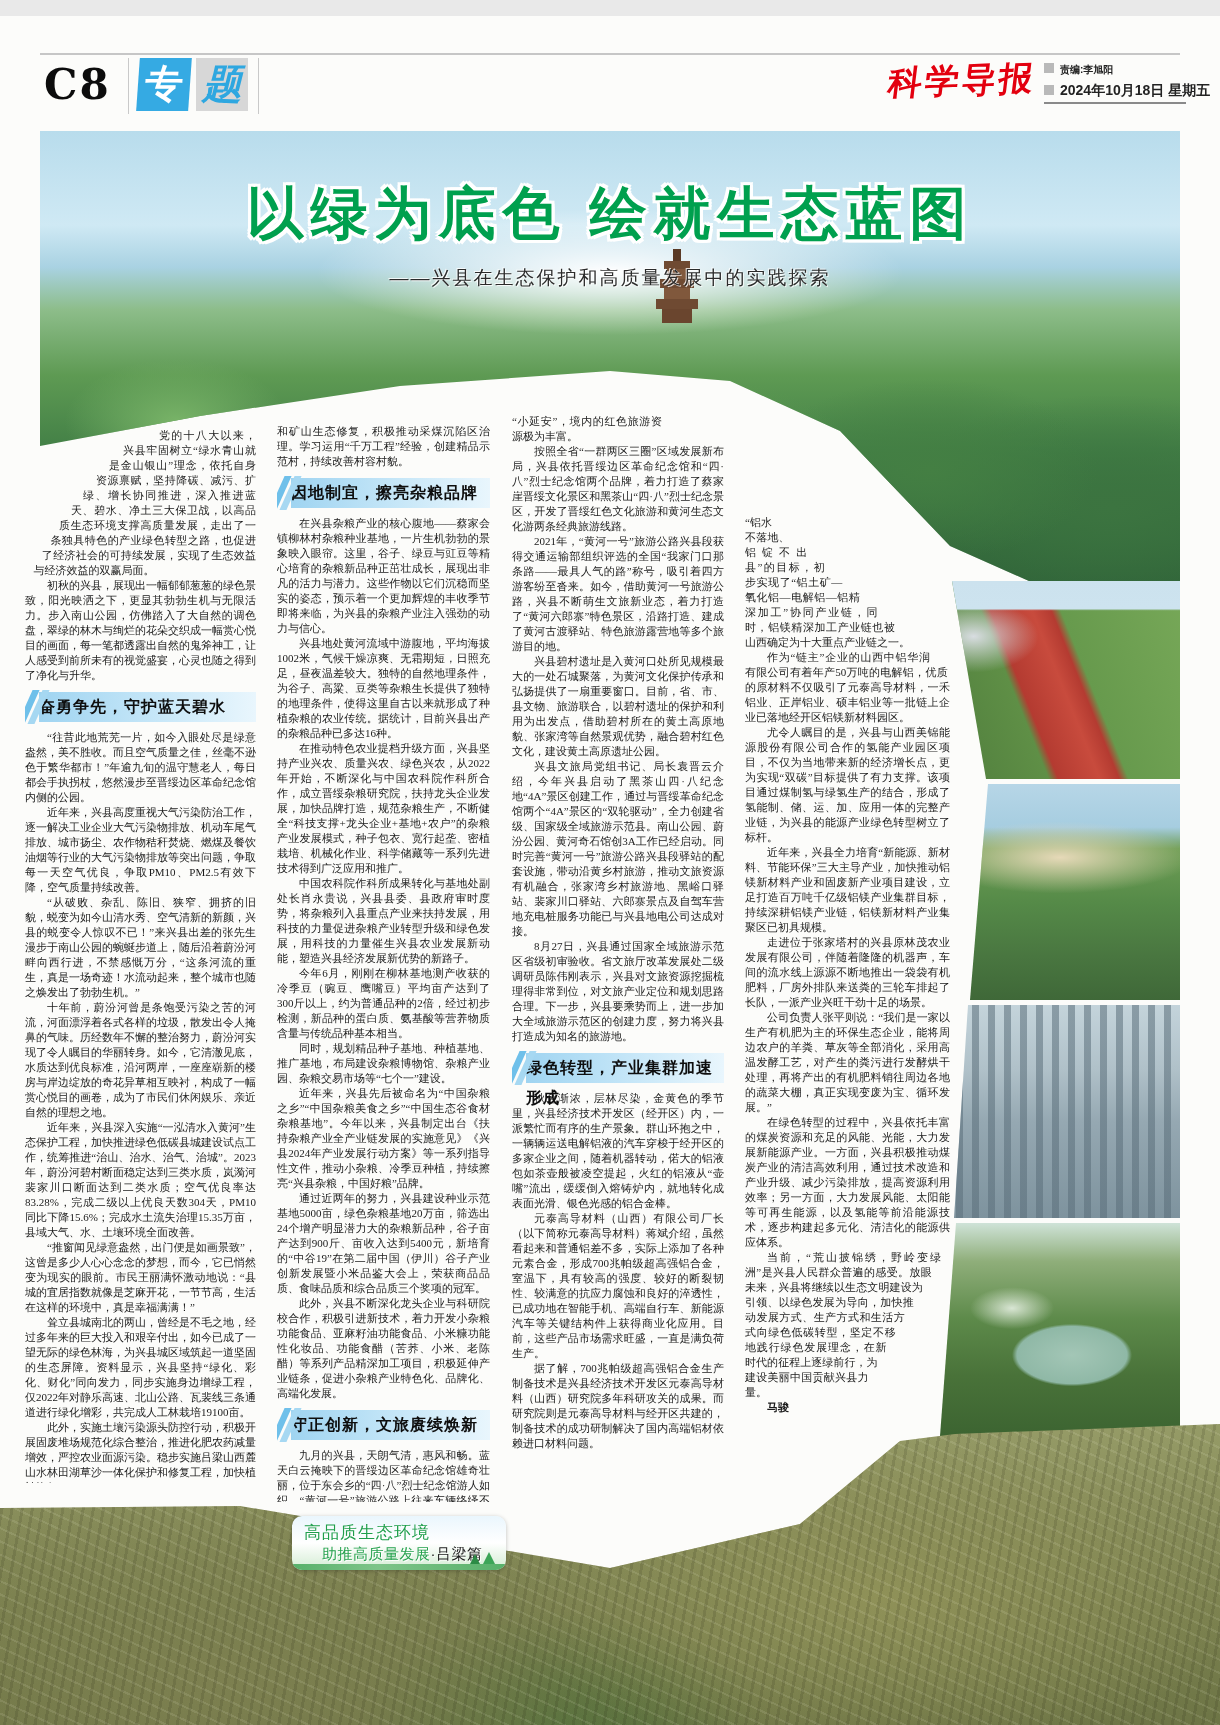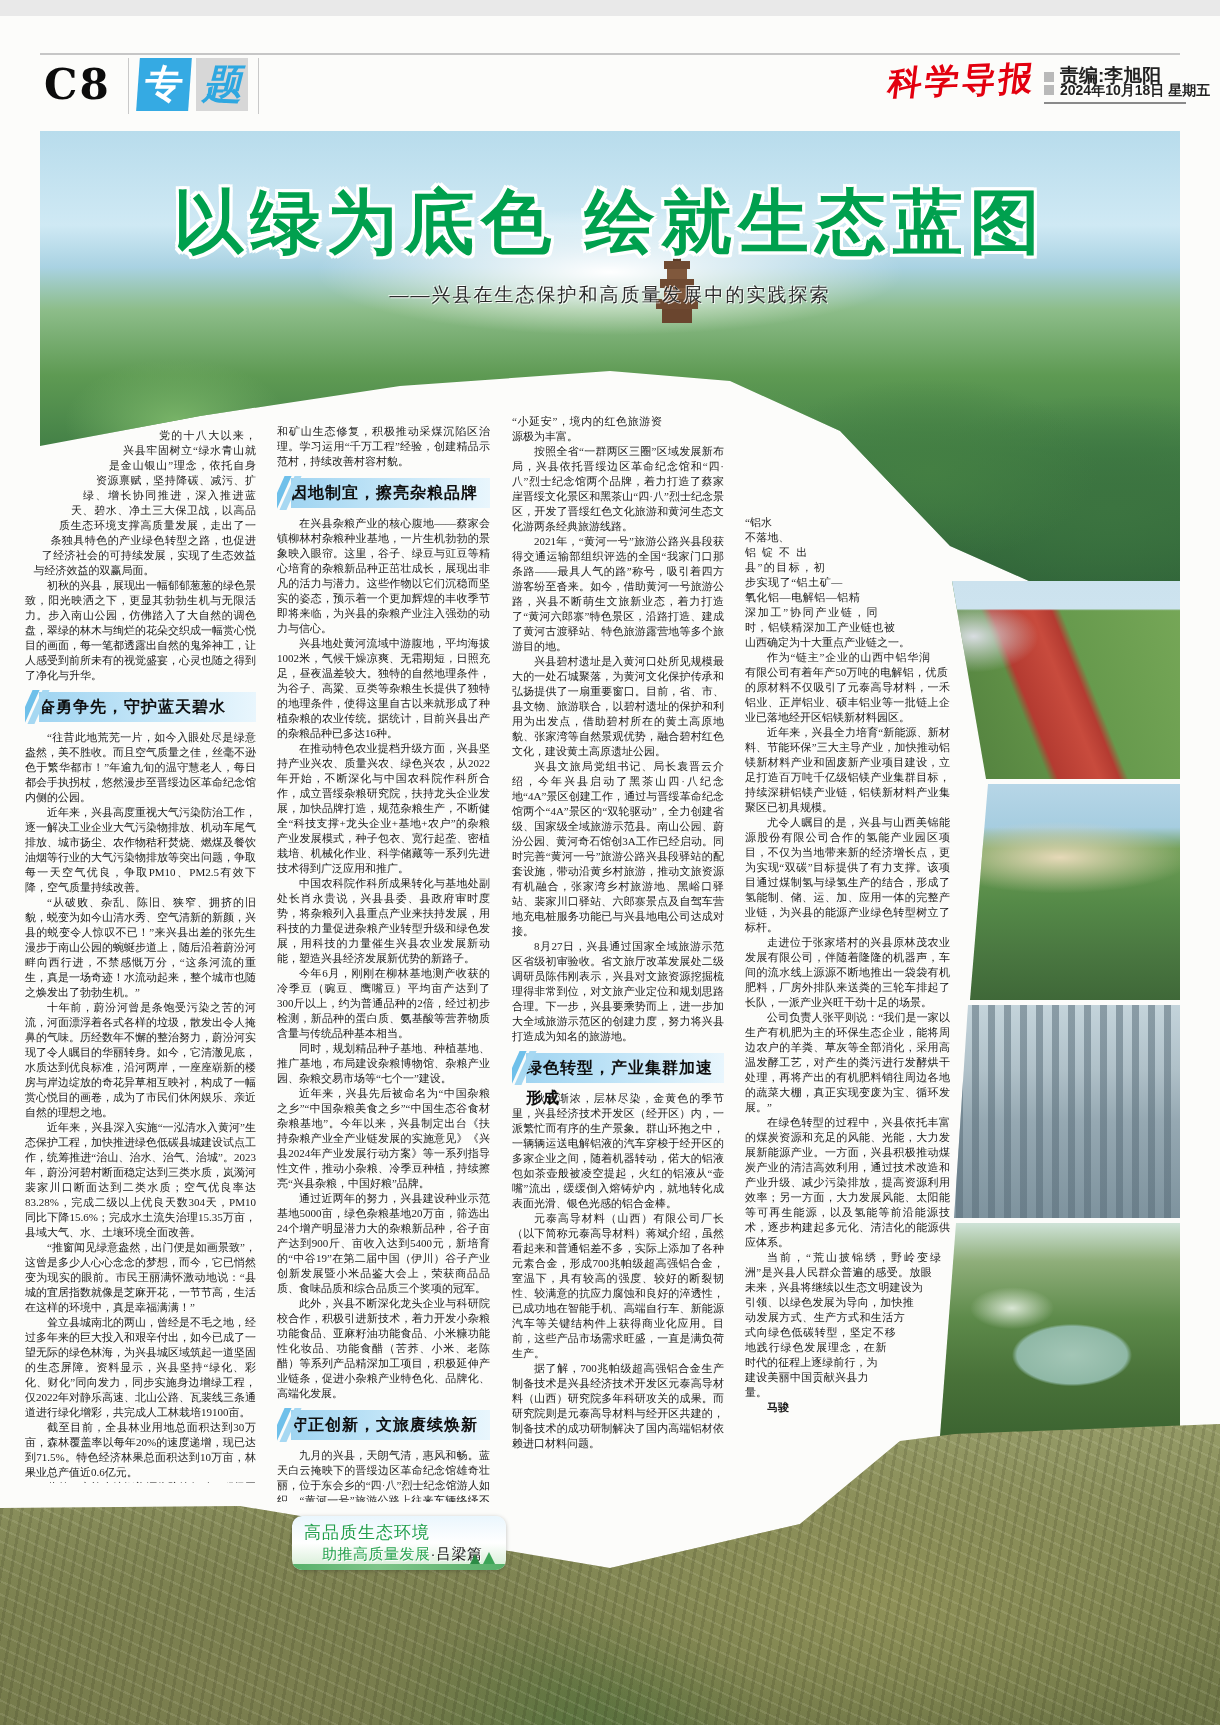--- a/index.html
+++ b/index.html
@@ -12,21 +12,21 @@
           font-family:"DejaVu Serif",serif;letter-spacing:2px;}
   .vsep{position:absolute;top:42px;width:1px;height:56px;background:#c9c9c9;}
   .logo-zhuan{position:absolute;left:138px;top:42px;width:52px;height:53px;background:#35aae3;
           color:#fff;font-size:38px;font-weight:bold;text-align:center;line-height:53px;
           font-family:"Liberation Sans",sans-serif;transform:skewX(-4deg);}
   .logo-ti{position:absolute;left:196px;top:42px;width:52px;height:53px;background:#d7d7d7;
           color:#2ea7e0;font-size:40px;font-weight:bold;text-align:center;line-height:53px;
           font-family:"Liberation Serif",serif;font-style:italic;}
   .mast-name{position:absolute;left:888px;top:42px;font-size:34px;font-weight:bold;color:#e3000f;
           transform:rotate(-2deg) skewX(-9deg);letter-spacing:3px;}
-  .mast-meta{position:absolute;left:1044px;font-size:19px;font-weight:bold;color:#222;
+  .mast-meta{position:absolute;left:1044px;font-size:10px;font-weight:bold;color:#222;
           font-family:"Liberation Sans",sans-serif;}
   .mast-meta .sq{display:inline-block;width:10px;height:10px;background:#b9b9b9;margin-right:6px;}
   .meta1{top:47px;} .meta2{top:66px;font-size:14px;}
   .rule-date{position:absolute;left:1044px;top:86px;width:142px;height:2px;background:#8a8a8a;}
 
   
   .photo{position:absolute;z-index:1;}
   .panorama{left:40px;top:115px;width:1140px;height:470px;
     background:
       radial-gradient(160px 90px at 12% 62%, #79b468 0%, rgba(0,0,0,0) 70%),
@@ -76,21 +76,21 @@
       repeating-linear-gradient(25deg,rgba(255,255,230,.10) 0 2px,rgba(0,0,0,0) 2px 12px),
       radial-gradient(620px 260px at 18% 82%, #7d8050 0%, rgba(0,0,0,0) 70%),
       radial-gradient(520px 240px at 72% 58%, #8f9158 0%, rgba(0,0,0,0) 70%),
       radial-gradient(300px 160px at 46% 95%, #55713c 0%, rgba(0,0,0,0) 70%),
       linear-gradient(180deg,#9aa06b 0%,#8a8f5c 30%,#7b814f 62%,#6b7344 100%);
     clip-path:polygon(0 112px,240px 110px,420px 140px,610px 172px,800px 128px,900px 45px,955px 38px,1220px 28px,1220px 345px,0 345px);}
 
   
   .headline-wrap{position:absolute;left:0;top:160px;width:1220px;text-align:center;z-index:3;}
   .headline{font-family:"Liberation Sans","DejaVu Sans",sans-serif;font-weight:bold;
-    font-size:70px;letter-spacing:7px;color:#00a04e;
+    font-size:57px;letter-spacing:7px;color:#00a04e;
     text-shadow:-3px -3px 0 #fff,3px -3px 0 #fff,-3px 3px 0 #fff,3px 3px 0 #fff,0 -3px 0 #fff,0 3px 0 #fff,-3px 0 0 #fff,3px 0 0 #fff;}
   .subheadline{margin-top:12px;font-family:"Liberation Sans","DejaVu Sans",sans-serif;
     font-size:19px;color:#2b2b2b;letter-spacing:2px;
     text-shadow:-1px -1px 0 rgba(255,255,255,.8),1px 1px 0 rgba(255,255,255,.8);}
 
   
   .colbox{position:absolute;z-index:2;color:#1b1b1b;font-size:11px;line-height:15px;
     text-align:justify;overflow:hidden;}
   .colbox p{margin:0;text-indent:2em;}
   .colbox p.cont{text-indent:0;}
@@ -174,21 +174,20 @@
     <p>党的十八大以来，兴县牢固树立“绿水青山就是金山银山”理念，依托自身资源禀赋，坚持降碳、减污、扩绿、增长协同推进，深入推进蓝天、碧水、净土三大保卫战，以高品质生态环境支撑高质量发展，走出了一条独具特色的产业绿色转型之路，也促进了经济社会的可持续发展，实现了生态效益与经济效益的双赢局面。</p>
     <p>初秋的兴县，展现出一幅郁郁葱葱的绿色景致，阳光映洒之下，更显其勃勃生机与无限活力。步入南山公园，仿佛踏入了大自然的调色盘，翠绿的林木与绚烂的花朵交织成一幅赏心悦目的画面，每一笔都透露出自然的鬼斧神工，让人感受到前所未有的视觉盛宴，心灵也随之得到了净化与升华。</p>
     <div class="sec-head"><i class="sl1"></i><i class="sl2"></i><span>奋勇争先，守护蓝天碧水</span></div>
     <p>“往昔此地荒芜一片，如今入眼处尽是绿意盎然，美不胜收。而且空气质量之佳，丝毫不逊色于繁华都市！”年逾九旬的温守慧老人，每日都会手执拐杖，悠然漫步至晋绥边区革命纪念馆内侧的公园。</p>
     <p>近年来，兴县高度重视大气污染防治工作，逐一解决工业企业大气污染物排放、机动车尾气排放、城市扬尘、农作物秸秆焚烧、燃煤及餐饮油烟等行业的大气污染物排放等突出问题，争取每一天空气优良，争取PM10、PM2.5有效下降，空气质量持续改善。</p>
     <p>“从破败、杂乱、陈旧、狭窄、拥挤的旧貌，蜕变为如今山清水秀、空气清新的新颜，兴县的蜕变令人惊叹不已！”来兴县出差的张先生漫步于南山公园的蜿蜒步道上，随后沿着蔚汾河畔向西行进，不禁感慨万分，“这条河流的重生，真是一场奇迹！水流动起来，整个城市也随之焕发出了勃勃生机。”</p>
     <p>十年前，蔚汾河曾是条饱受污染之苦的河流，河面漂浮着各式各样的垃圾，散发出令人掩鼻的气味。历经数年不懈的整治努力，蔚汾河实现了令人瞩目的华丽转身。如今，它清澈见底，水质达到优良标准，沿河两岸，一座座崭新的楼房与岸边绽放的奇花异草相互映衬，构成了一幅赏心悦目的画卷，成为了市民们休闲娱乐、亲近自然的理想之地。</p>
     <p>近年来，兴县深入实施“一泓清水入黄河”生态保护工程，加快推进绿色低碳县城建设试点工作，统筹推进“治山、治水、治气、治城”。2023年，蔚汾河碧村断面稳定达到三类水质，岚漪河裴家川口断面达到二类水质；空气优良率达83.28%，完成二级以上优良天数304天，PM10同比下降15.6%；完成水土流失治理15.35万亩，县域大气、水、土壤环境全面改善。</p>
     <p>“推窗闻见绿意盎然，出门便是如画景致”，这曾是多少人心心念念的梦想，而今，它已悄然变为现实的眼前。市民王丽满怀激动地说：“县城的宜居指数就像是芝麻开花，一节节高，生活在这样的环境中，真是幸福满满！”</p>
     <p>耸立县城南北的两山，曾经是不毛之地，经过多年来的巨大投入和艰辛付出，如今已成了一望无际的绿色林海，为兴县城区域筑起一道坚固的生态屏障。资料显示，兴县坚持“绿化、彩化、财化”同向发力，同步实施身边增绿工程，仅2022年对静乐高速、北山公路、瓦裴线三条通道进行绿化增彩，共完成人工林栽培19100亩。</p>
-    <p>截至目前，全县林业用地总面积达到30万亩，森林覆盖率以每年20%的速度递增，现已达到71.5%。特色经济林果总面积达到10万亩，林果业总产值近0.6亿元。</p>
     <p>此外，实施土壤污染源头防控行动，积极开展固废堆场规范化综合整治，推进化肥农药减量增效，严控农业面源污染。稳步实施吕梁山西麓山水林田湖草沙一体化保护和修复工程，加快植被恢复</p>
   </div>
 
   <div class="colbox col2">
     <p class="cont">和矿山生态修复，积极推动采煤沉陷区治理。学习运用“千万工程”经验，创建精品示范村，持续改善村容村貌。</p>
     <div class="sec-head"><i class="sl1"></i><i class="sl2"></i><span>因地制宜，擦亮杂粮品牌</span></div>
     <p>在兴县杂粮产业的核心腹地——蔡家会镇柳林村杂粮种业基地，一片生机勃勃的景象映入眼帘。这里，谷子、绿豆与豇豆等精心培育的杂粮新品种正茁壮成长，展现出非凡的活力与潜力。这些作物以它们沉稳而坚实的姿态，预示着一个更加辉煌的丰收季节即将来临，为兴县的杂粮产业注入强劲的动力与信心。</p>
     <p>兴县地处黄河流域中游腹地，平均海拔1002米，气候干燥凉爽、无霜期短，日照充足，昼夜温差较大。独特的自然地理条件，为谷子、高粱、豆类等杂粮生长提供了独特的地理条件，使得这里自古以来就形成了种植杂粮的农业传统。据统计，目前兴县出产的杂粮品种已多达16种。</p>
     <p>在推动特色农业提档升级方面，兴县坚持产业兴农、质量兴农、绿色兴农，从2022年开始，不断深化与中国农科院作科所合作，成立晋绥杂粮研究院，扶持龙头企业发展，加快品牌打造，规范杂粮生产，不断健全“科技支撑+龙头企业+基地+农户”的杂粮产业发展模式，种子包衣、宽行起垄、密植栽培、机械化作业、科学储藏等一系列先进技术得到广泛应用和推广。</p>
     <p>中国农科院作科所成果转化与基地处副处长肖永贵说，兴县县委、县政府审时度势，将杂粮列入县重点产业来扶持发展，用科技的力量促进杂粮产业转型升级和绿色发展，用科技的力量催生兴县农业发展新动能，塑造兴县经济发展新优势的新路子。</p>
@@ -214,22 +213,22 @@
     <p>秋色渐浓，层林尽染，金黄色的季节里，兴县经济技术开发区（经开区）内，一派繁忙而有序的生产景象。群山环抱之中，一辆辆运送电解铝液的汽车穿梭于经开区的多家企业之间，随着机器转动，偌大的铝液包如茶壶般被凌空提起，火红的铝液从“壶嘴”流出，缓缓倒入熔铸炉内，就地转化成表面光滑、银色光感的铝合金棒。</p>
     <p>元泰高导材料（山西）有限公司厂长（以下简称元泰高导材料）蒋斌介绍，虽然看起来和普通铝差不多，实际上添加了各种元素合金，形成700兆帕级超高强铝合金，室温下，具有较高的强度、较好的断裂韧性、较满意的抗应力腐蚀和良好的淬透性，已成功地在智能手机、高端自行车、新能源汽车等关键结构件上获得商业化应用。目前，这些产品市场需求旺盛，一直是满负荷生产。</p>
     <p>据了解，700兆帕级超高强铝合金生产制备技术是兴县经济技术开发区元泰高导材料（山西）研究院多年科研攻关的成果。而研究院则是元泰高导材料与经开区共建的，制备技术的成功研制解决了国内高端铝材依赖进口材料问题。</p>
 
   </div>
 
   <div class="colbox col4">
     <span class="shape-c4top"></span>
     <p class="cont">“铝水不落地、铝锭不出县”的目标，初步实现了“铝土矿—氧化铝—电解铝—铝精深加工”协同产业链，同时，铝镁精深加工产业链也被山西确定为十大重点产业链之一。</p>
     <p>作为“链主”企业的山西中铝华润有限公司有着年产50万吨的电解铝，优质的原材料不仅吸引了元泰高导材料，一禾铝业、正岸铝业、硕丰铝业等一批链上企业已落地经开区铝镁新材料园区。</p>
+    <p>尤令人瞩目的是，兴县与山西美锦能源股份有限公司合作的氢能产业园区项目，不仅为当地带来新的经济增长点，更为实现“双碳”目标提供了有力支撑。该项目通过煤制氢与绿氢生产的结合，形成了氢能制、储、运、加、应用一体的完整产业链，为兴县的能源产业绿色转型树立了标杆。</p>
     <p>近年来，兴县全力培育“新能源、新材料、节能环保”三大主导产业，加快推动铝镁新材料产业和固废新产业项目建设，立足打造百万吨千亿级铝镁产业集群目标，持续深耕铝镁产业链，铝镁新材料产业集聚区已初具规模。</p>
-    <p>尤令人瞩目的是，兴县与山西美锦能源股份有限公司合作的氢能产业园区项目，不仅为当地带来新的经济增长点，更为实现“双碳”目标提供了有力支撑。该项目通过煤制氢与绿氢生产的结合，形成了氢能制、储、运、加、应用一体的完整产业链，为兴县的能源产业绿色转型树立了标杆。</p>
     <p>走进位于张家塔村的兴县原林茂农业发展有限公司，伴随着隆隆的机器声，车间的流水线上源源不断地推出一袋袋有机肥料，厂房外排队来送粪的三轮车排起了长队，一派产业兴旺干劲十足的场景。</p>
     <p>公司负责人张平则说：“我们是一家以生产有机肥为主的环保生态企业，能将周边农户的羊粪、草灰等全部消化，采用高温发酵工艺，对产生的粪污进行发酵烘干处理，再将产出的有机肥料销往周边各地的蔬菜大棚，真正实现变废为宝、循环发展。”</p>
     <p>在绿色转型的过程中，兴县依托丰富的煤炭资源和充足的风能、光能，大力发展新能源产业。一方面，兴县积极推动煤炭产业的清洁高效利用，通过技术改造和产业升级、减少污染排放，提高资源利用效率；另一方面，大力发展风能、太阳能等可再生能源，以及氢能等前沿能源技术，逐步构建起多元化、清洁化的能源供应体系。</p>
     <span class="shape-c4tail"></span>
     <p>当前，“荒山披锦绣，野岭变绿洲”是兴县人民群众普遍的感受。放眼未来，兴县将继续以生态文明建设为引领、以绿色发展为导向，加快推动发展方式、生产方式和生活方式向绿色低碳转型，坚定不移地践行绿色发展理念，在新时代的征程上逐绿前行，为建设美丽中国贡献兴县力量。</p>
     <p class="author">马骏</p>
   </div>
 
   <div class="eco-logo">
     <div class="eco-l1">高品质生态环境</div>

